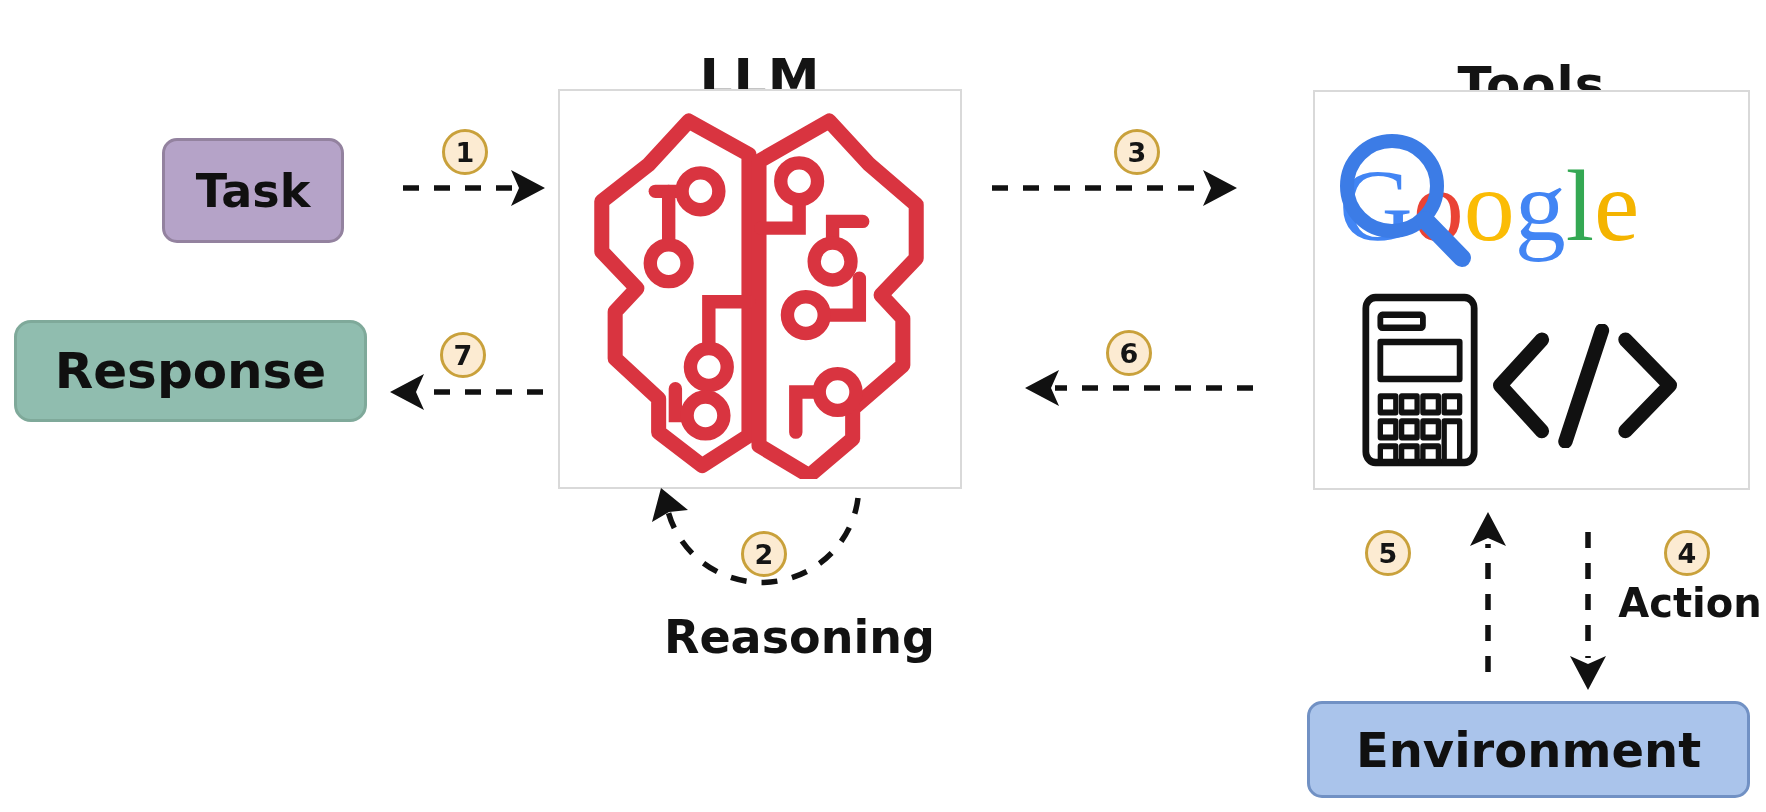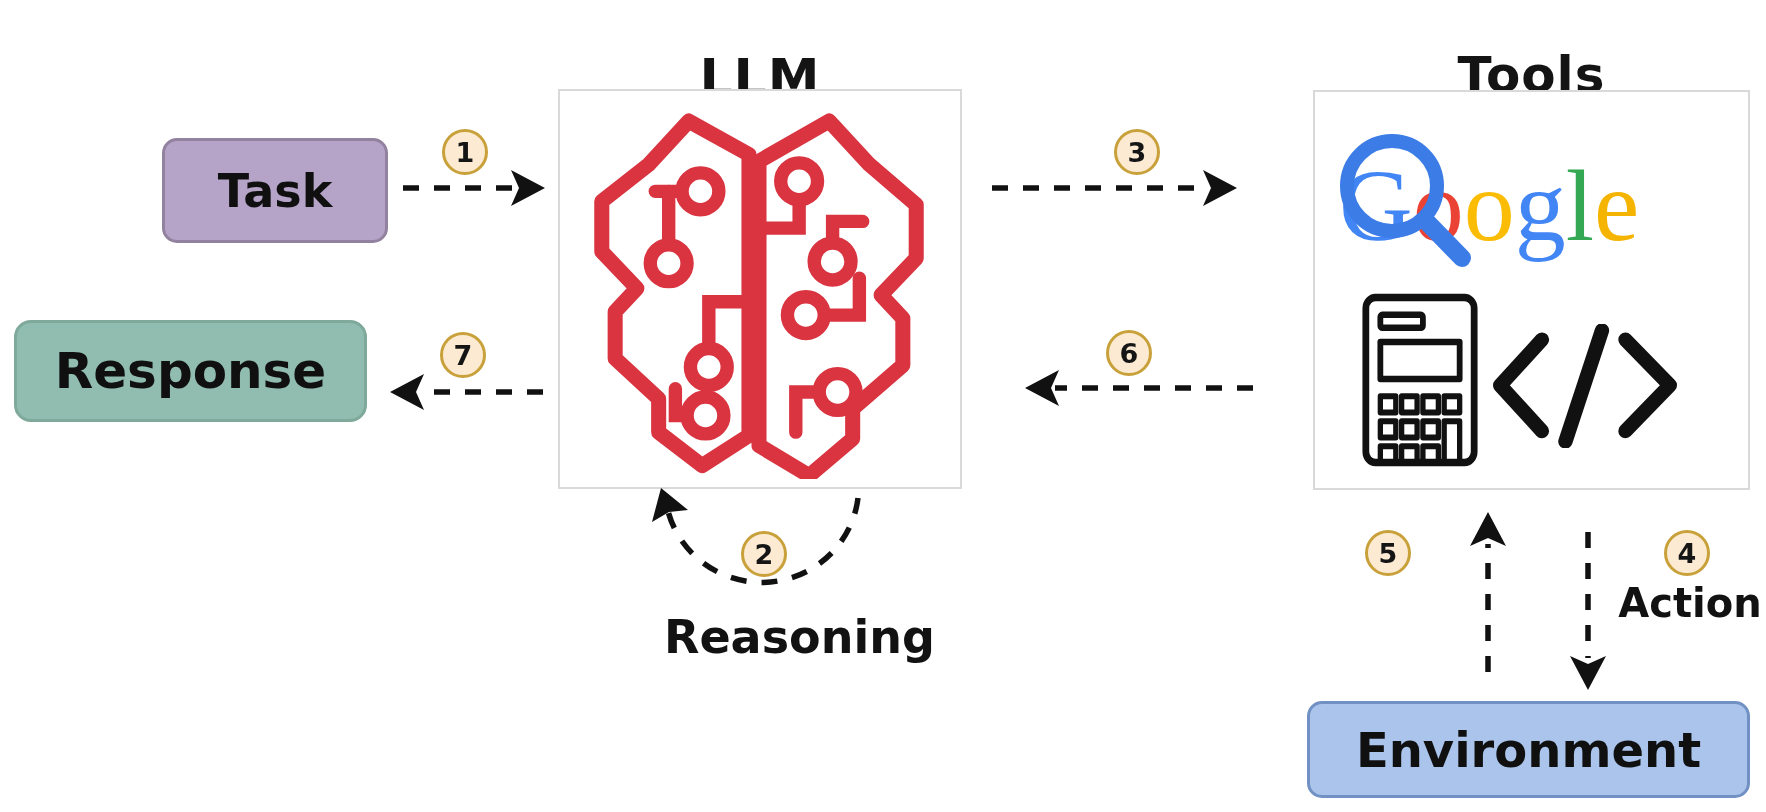--- a/index.html
+++ b/index.html
@@ -10,21 +10,21 @@
   .abs{position:absolute;}
   .boxtitle{
     position:absolute;text-align:center;font-size:52px;font-weight:700;
     letter-spacing:1px;color:#141414;margin-top:44px;
   }
   .node{
     position:absolute;display:flex;align-items:center;justify-content:center;
     font-weight:700;color:#101010;box-sizing:border-box;
   }
   .node-task{
-    left:162px;top:138px;width:226px;height:105px;border-radius:15px;
+    left:162px;top:138px;width:182px;height:105px;border-radius:15px;
     background:var(--task-fill);border:3px solid var(--task-border);font-size:46px;
   }
   .node-response{
     left:14px;top:320px;width:353px;height:102px;border-radius:17px;
     background:var(--response-fill);border:3px solid var(--response-border);font-size:50px;
   }
   .node-environment{
     left:1307px;top:701px;width:443px;height:97px;border-radius:15px;
     background:var(--env-fill);border:3px solid var(--env-border);font-size:48px;
   }
@@ -46,21 +46,21 @@
   .lbl-result{left:1310px;top:580px;width:160px;font-size:40px;}
   .lbl-action{left:1610px;top:580px;width:160px;font-size:40px;}
   svg{display:block;}
 </style>
 </head>
 <body>
 
 <div id="stage">
 
   <div class="boxtitle" style="left:558px;top:4px;width:404px;">LLM</div>
-  <div class="boxtitle" style="left:1313px;top:2px;width:437px;font-size:50px;text-align:center;">Tools</div>
+  <div class="boxtitle" style="left:1313px;top:12px;width:437px;font-size:50px;text-align:center;">Tools</div>
 
   <div class="iconbox llm-box">
     <svg class="abs" style="left:14px;top:10px;" width="370" height="378" viewBox="0 0 212 226">
       <g fill="none" style="stroke:var(--brain)" stroke-width="9" stroke-linejoin="round" stroke-linecap="round">
         <path d="M 64,12 L 100,32 L 100,200 L 72,218 L 46,198 L 46,178 L 20,154 L 20,126 L 33,112 L 12,90 L 12,60 L 40,38 Z"></path>
         <path d="M 148,12 L 106,36 L 106,206 L 136,224 L 162,202 L 162,184 L 192,158 L 192,130 L 179,116 L 200,94 L 200,62 L 172,38 Z"></path>
       </g>
       <g fill="none" style="stroke:var(--brain)" stroke-width="8" stroke-linecap="round">
         <path d="M 44,54 H 60"></path>
         <path d="M 52,54 V 86"></path>

